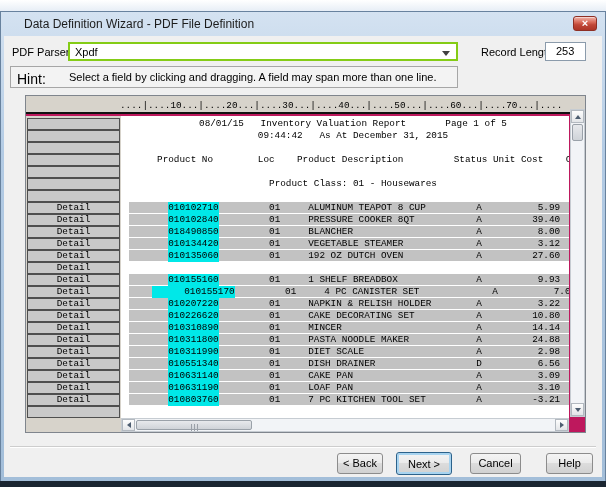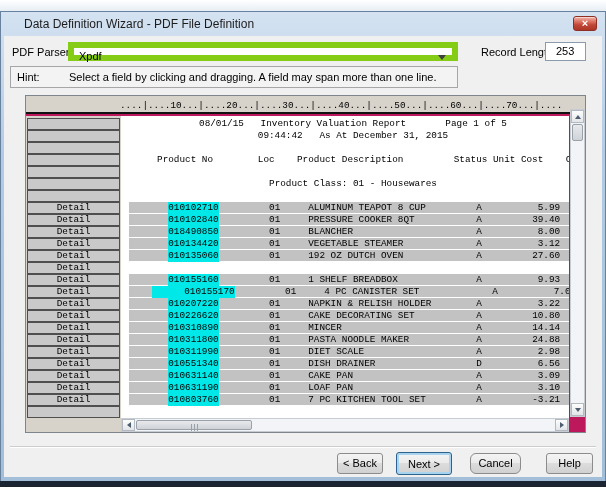--- a/index.html
+++ b/index.html
@@ -23,30 +23,30 @@
     background:linear-gradient(#f0b5ab,#d96a58 40%,#c04737 60%,#ad3526);
     color:#fff; font-size:11px; font-weight:bold; line-height:12px; text-align:center;
     box-shadow:inset 0 1px 0 rgba(255,255,255,.45); cursor:pointer; }
   .content { left:4px; top:36px; width:598px; height:441px; background:#f0f0f0; }
   .bottom-dark { left:0; top:481px; width:606px; height:6px; background:#1a2531; }
 
   .label { font-size:11px; color:#000; }
 
   
   .combo { left:68px; top:42px; width:390px; height:19px; background:#fff;
-    border:6px solid #84cc16; font-size:11px; line-height:17px; padding-left:5px; cursor:default; }
+    border:2px solid #84cc16; font-size:11px; line-height:17px; padding-left:5px; cursor:default; }
   .combo-arrow { right:6px; top:7px; width:0; height:0; position:absolute;
     border-left:4px solid transparent; border-right:4px solid transparent;
     border-top:5px solid #404040; }
   .textbox { left:545px; top:42px; width:41px; height:19px; background:#fff;
     border:1px solid #8b9bab; font-size:11px; line-height:17px; padding-left:10px; }
 
   .hintbox { left:10px; top:66px; width:448px; height:22px; background:#f3f3f3;
     border:1px solid #a6a6a6; }
-  .hint-label { left:6px; top:4px; position:absolute; font-size:11px; }
+  .hint-label { left:6px; top:4px; position:absolute; font-size:14px; }
   .hint-text { left:58px; top:4px; position:absolute; font-size:11px; }
 
   
   .panel { left:25px; top:95px; width:561px; height:338px;
     border:1px solid #7f858d; background:#be185d; overflow:hidden; }
   .mono { font-family:"Liberation Mono","DejaVu Sans Mono",monospace;
     font-size:9.33px; color:#000; white-space:pre; }
   .ruler-strip { left:0; top:0; width:559px; height:18px; background:#d7d3cb;
     border-bottom:2px solid #111; }
   .ruler-text { left:94px; top:4px; position:absolute; }
@@ -190,14 +190,14 @@
     <div class="sb-btn" style="right:0; top:0; width:13px; height:12px;">
         <span class="tri tri-right"></span>
       </div>
   </div>
 </div>
 
 <div class="abs sep"></div>
 
 <button class="btn" style="left:337px; width:46px;">&lt; Back</button>
 <button class="btn default" style="left:396px; width:56px;">Next &gt;</button>
-<button class="btn" style="left:470px; width:51px;border-radius:6px;">Cancel</button>
+<button class="btn" style="left:470px; width:51px;">Cancel</button>
 <button class="btn" style="left:546px; width:47px;">Help</button>
 
 </body></html>

